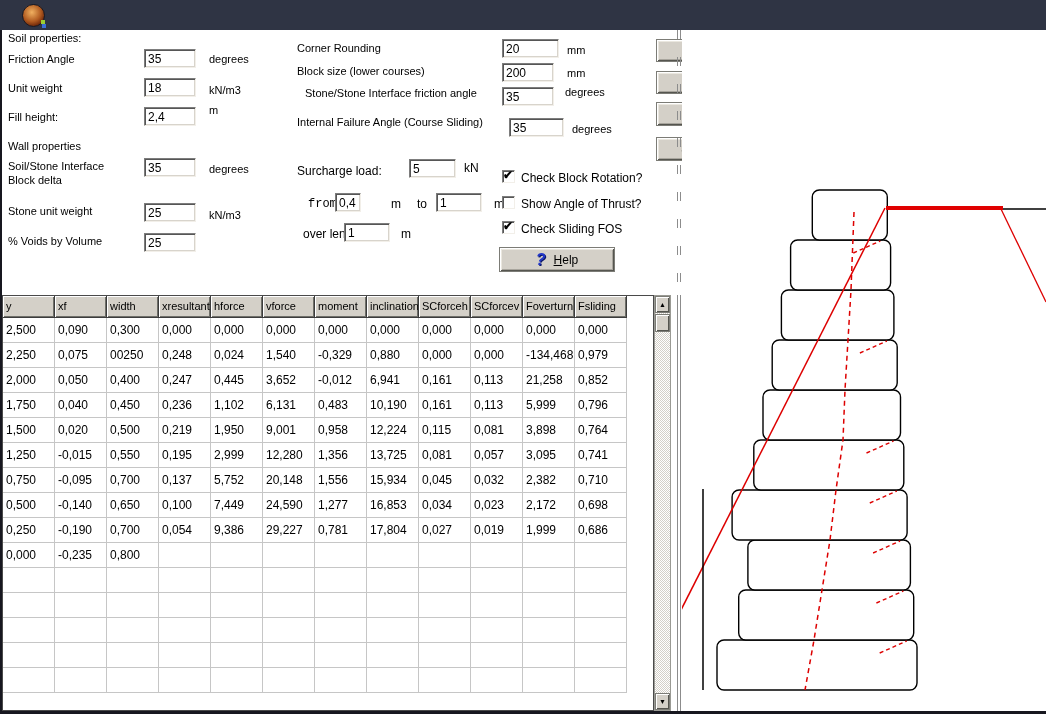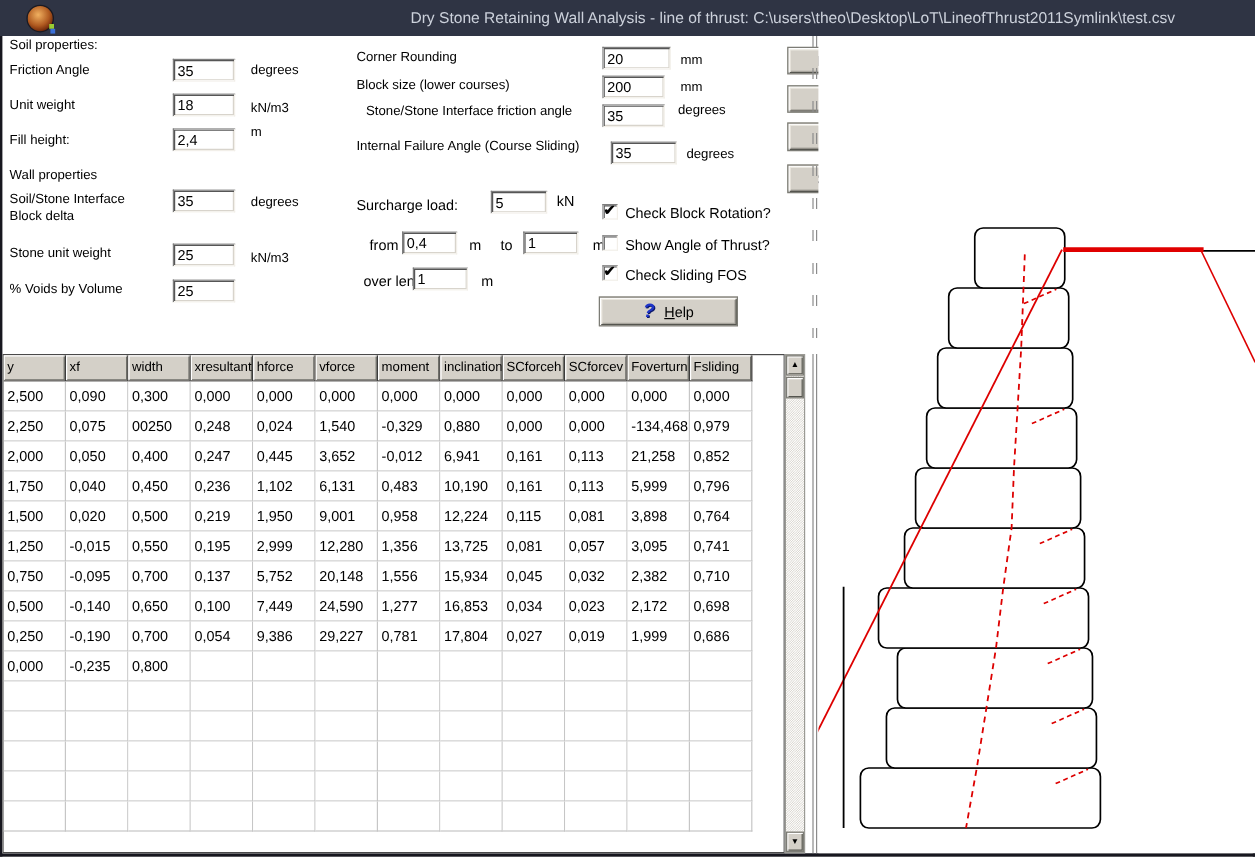--- a/index.html
+++ b/index.html
@@ -57,21 +57,20 @@
 </head>
 <body>
 
 <div class="window">
 
   <div class="titlebar">
     <div class="appicon">
         <div class="dotg"></div>
         <div class="dotb"></div>
       </div>
-    <div class="title">Dry Stone Retaining Wall Analysis - line of thrust: C:\users\theo\Desktop\LoT\LineofThrust2011Symlink\test.csv</div>
   </div>
 
   <div class="lbl" style="left:8px;top:32px;">Soil properties:</div>
 
   <div class="lbl" style="left:8px;top:53px;">Friction Angle</div>
   <div class="inp" style="left:144px;top:49px;width:52px;">35</div>
   <div class="lbl" style="left:209px;top:53px;">degrees</div>
 
   <div class="lbl" style="left:8px;top:82px;text-align:center;">Unit weight</div>
   <div class="inp" style="left:144px;top:78px;width:52px;">18</div>
@@ -108,22 +107,22 @@
   <div class="lbl" style="left:565px;top:86px;">degrees</div>
 
   <div class="lbl" style="left:297px;top:116px;">Internal Failure Angle (Course Sliding)</div>
   <div class="inp" style="left:509px;top:118px;width:55px;">35</div>
   <div class="lbl" style="left:572px;top:123px;">degrees</div>
 
   <div class="lbl" style="left:297px;top:164px;font-size:12px;">Surcharge load:</div>
   <div class="inp" style="left:409px;top:159px;width:47px;">5</div>
   <div class="lbl" style="left:464px;top:161px;font-size:12px;">kN</div>
 
-  <div class="lbl" style="left:308px;top:197px;font-size:12px;">from</div>
-  <div class="inp" style="left:335px;top:193px;width:46px;text-align:right;">0,4</div>
+  <div class="lbl" style="left:308px;top:197px;font-size:12px;font-family:Liberation Mono, monospace;">from</div>
+  <div class="inp" style="left:335px;top:193px;width:26px;text-align:right;">0,4</div>
   <div class="lbl" style="left:391px;top:197px;font-size:12px;">m</div>
   <div class="lbl" style="left:417px;top:197px;font-size:12px;">to</div>
   <div class="inp" style="left:436px;top:193px;width:46px;">1</div>
   <div class="lbl" style="left:494px;top:197px;font-size:12px;">m</div>
 
   <div class="lbl" style="left:303px;top:227px;font-size:12px;">over length:</div>
   <div class="inp" style="left:344px;top:223px;width:46px;">1</div>
   <div class="lbl" style="left:401px;top:227px;font-size:12px;">m</div>
 
   <div class="chkbox checked" style="left:502px;top:170px;">

